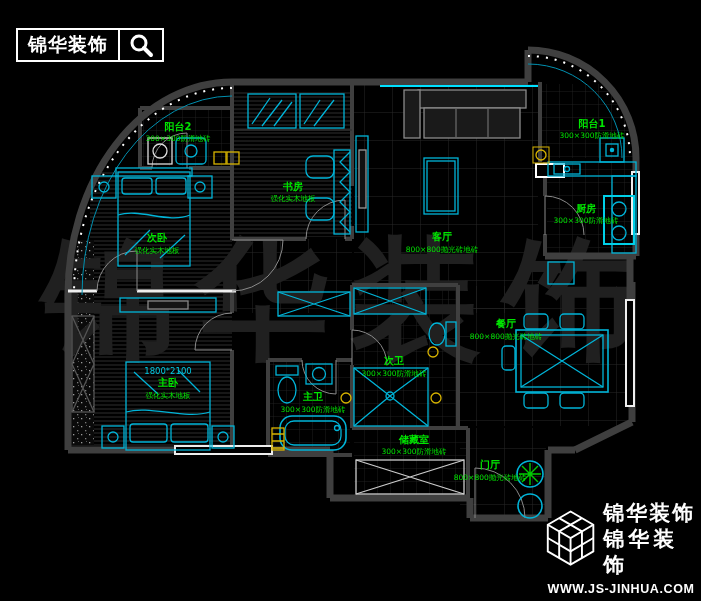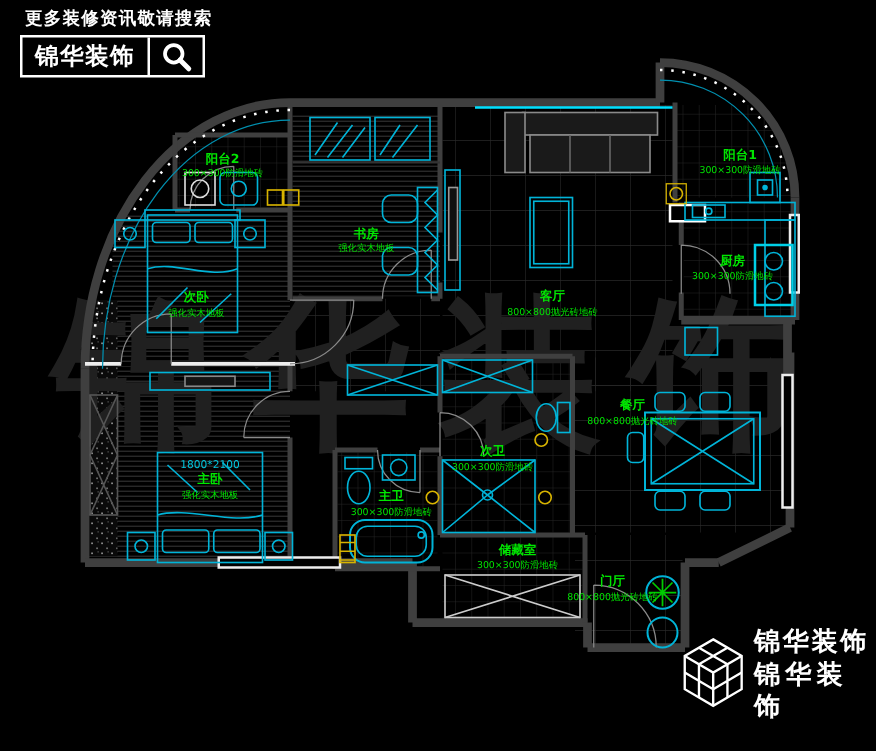--- a/index.html
+++ b/index.html
@@ -305,21 +305,20 @@
       <text x="414" y="443" font-size="10" font-weight="bold">储藏室</text>
       <text x="414" y="454" font-size="7.5">300×300防滑地砖</text>
     </g>
     <g>
       <text x="490" y="468" font-size="10" font-weight="bold">门厅</text>
       <text x="490" y="480" font-size="7.5">800×800抛光砖地砖</text>
     </g>
   </g>
 </svg>
 
-  <div class="hdr">更多装修资讯敬请搜索</div>
   <div class="search-box">
     <div class="search-brand">锦华装饰</div>
     <div class="search-cell">
       <svg width="26" height="26" viewBox="0 0 26 26">
         <circle cx="11" cy="11" r="7" fill="none" stroke="#fff" stroke-width="3"></circle>
         <line x1="16" y1="16" x2="23" y2="23" stroke="#fff" stroke-width="4" stroke-linecap="round"></line>
       </svg>
     </div>
   </div>
 
@@ -330,15 +329,16 @@
           <path d="M28,2 L52,16 L52,44 L28,58 L4,44 L4,16 Z"></path>
           <path d="M4,16 L28,30 L52,16 M28,30 V58"></path>
           <path d="M16,9 L40,23 M40,9 L16,23 M16,23 V51 M40,23 V51 M4,30 L28,44 M52,30 L28,44"></path>
         </g>
       </svg>
       <div class="footer-texts">
         <div class="footer-brand">锦华装饰</div>
         <div class="footer-sub">锦华装饰</div>
       </div>
     </div>
+    <div class="footer-site">WWW.JS-JINHUA.COM</div>
   </div>
 
 </div>
 
 </body></html>

